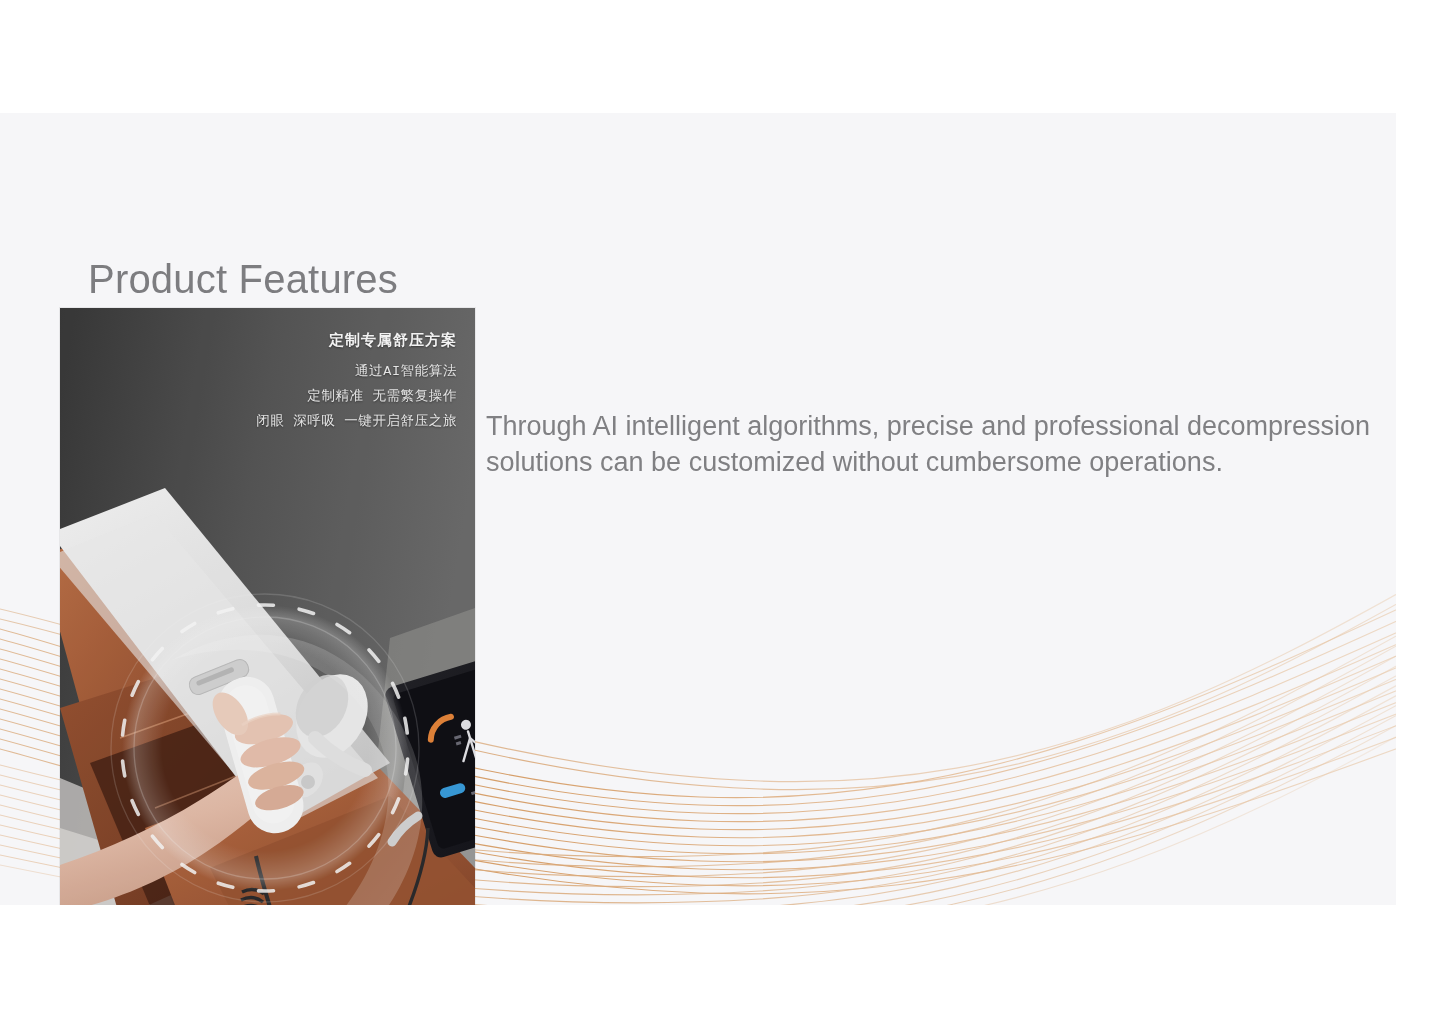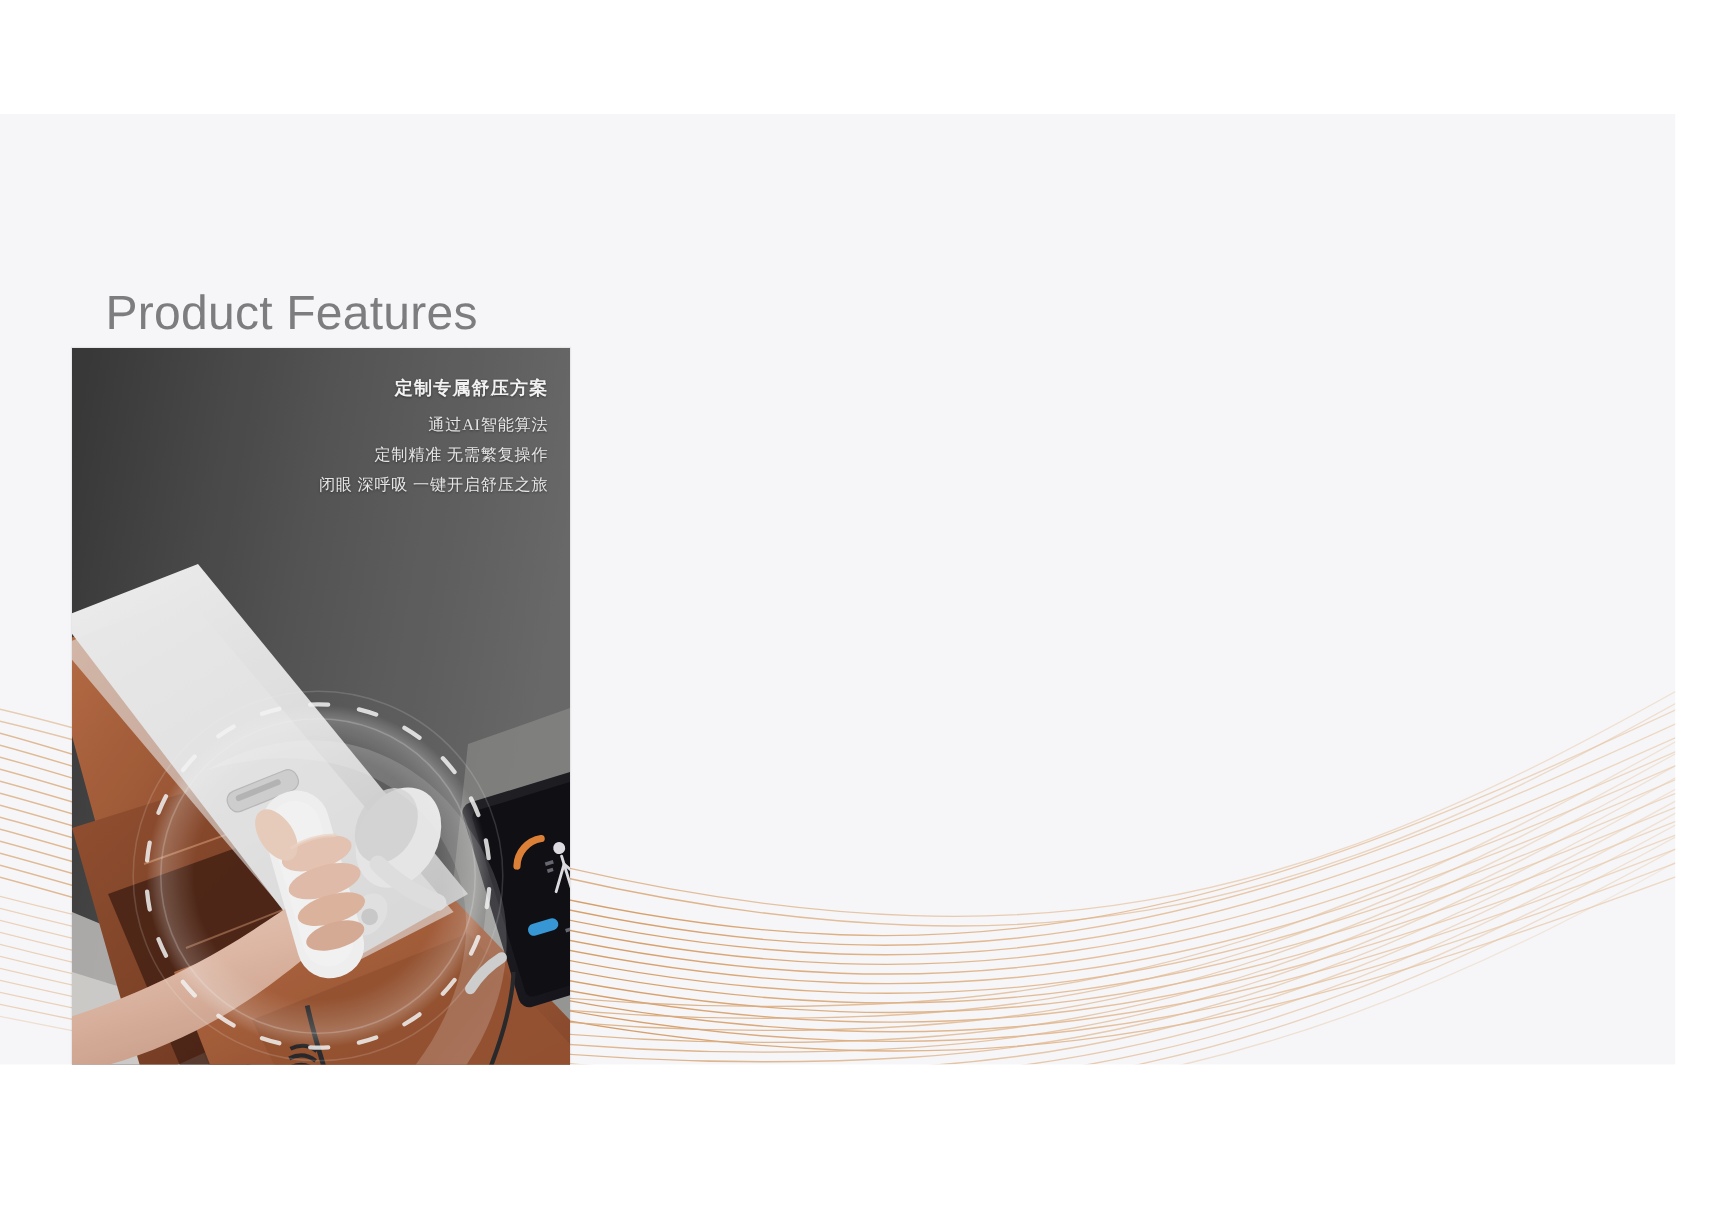--- a/index.html
+++ b/index.html
@@ -20,21 +20,21 @@
   .page {
     position: absolute;
     inset: 0;
     background: #ffffff;
   }
 
   
   .slide {
     position: absolute;
     left: 0;
-    top: 95px;
+    top: 113px;
     width: 1396px;
     height: 792px;
     background: #f6f6f8;
     overflow: hidden;
   }
 
   
   .wave-decor {
     position: absolute;
     left: 0;
@@ -71,21 +71,21 @@
   }
   .photo svg { display: block; width: 415px; height: 610px; }
 
   .photo-caption {
     position: absolute;
     right: 18px;
     top: 22px;
     width: 330px;
     text-align: right;
     color: #f2f2f2;
-    font-family: Liberation Serif, serif;
+    font-family: Liberation Mono, monospace;
     text-shadow: 0 1px 2px rgba(0,0,0,.45);
     pointer-events: none;
   }
   .cap-line { display: block; white-space: nowrap; }
   .cap-line.headline {
     font-size: 15px;
     font-weight: bold;
     line-height: 24px;
     letter-spacing: 1px;
     margin-bottom: 5px;
@@ -316,15 +316,16 @@
       </svg>
 
       <div class="photo-caption">
         <span class="cap-line headline">定制专属舒压方案</span>
         <span class="cap-line sub">通过AI智能算法</span>
         <span class="cap-line sub">定制精准 无需繁复操作</span>
         <span class="cap-line sub">闭眼 深呼吸 一键开启舒压之旅</span>
       </div>
     </div>
 
+    <p class="body-text">Through AI intelligent algorithms, precise and professional decompression solutions can be customized without cumbersome operations.</p>
 
   </div>
 </div>
 
 </body></html>

